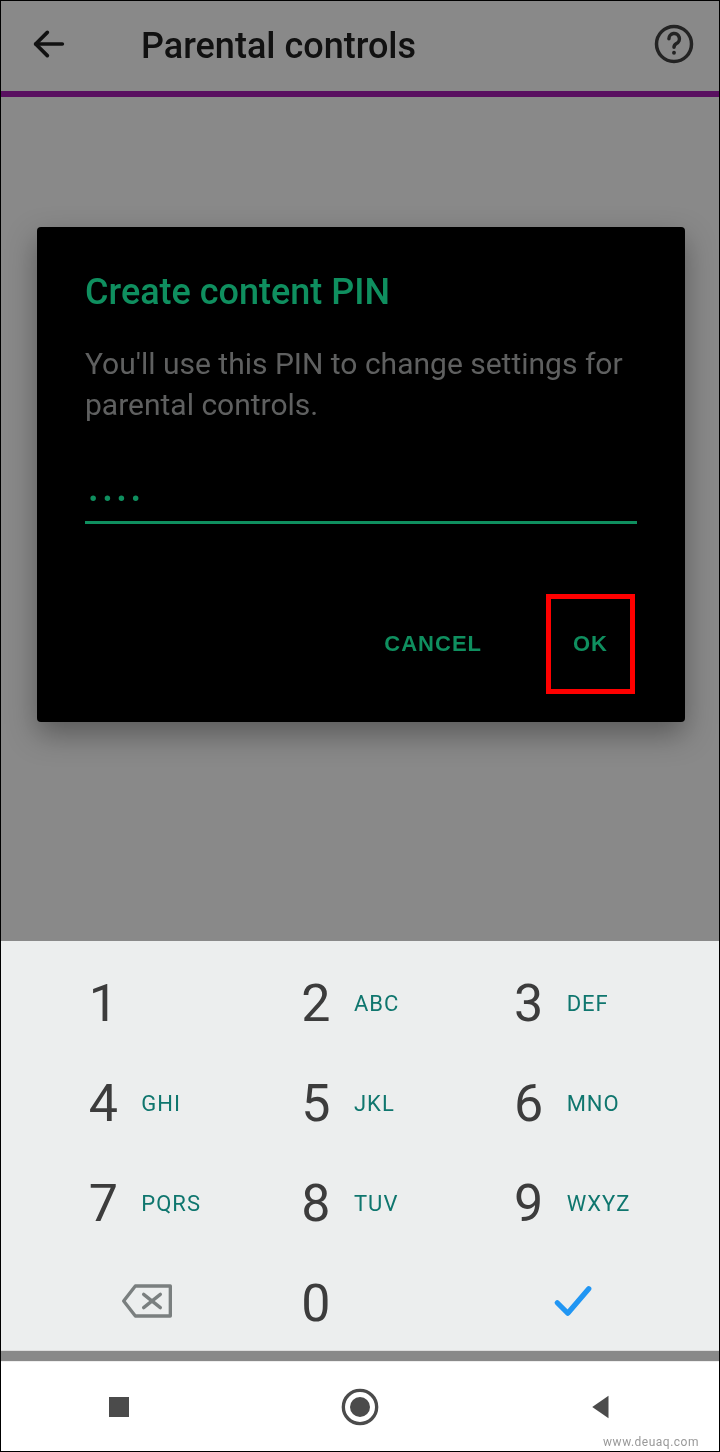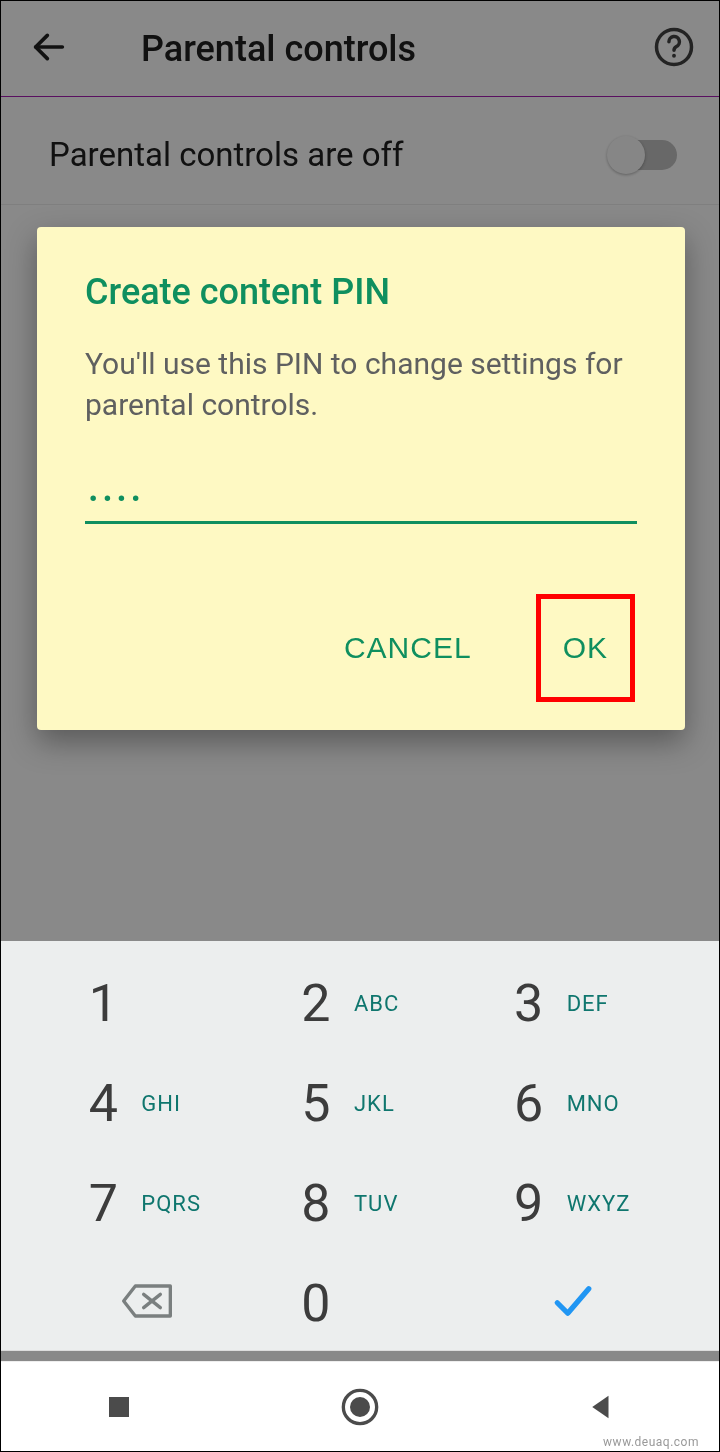--- a/index.html
+++ b/index.html
@@ -1,41 +1,41 @@
 <!DOCTYPE html>
 <html><head>
 <meta charset="utf-8">
 <style>
   * { box-sizing: border-box; margin: 0; padding: 0; }
   html, body { width: 720px; height: 1452px; font-family: Roboto, 'Segoe UI', Arial, sans-serif; background: #fff; overflow: hidden; }
   .screen { position: relative; width: 720px; height: 1452px; border: 1px solid #000; }
 
   
   .app { position: absolute; inset: 0; background: #fafafa; }
-  .app-header { height: 96px; display: flex; align-items: center; padding: 0 24px 0 28px; border-bottom: 1px solid #a21caf; }
+  .app-header { height: 96px; display: flex; align-items: center; padding: 0 24px 0 28px; border-bottom: 6px solid #a21caf; }
   .back-arrow svg { width: 40px; height: 40px; }
   .app-title { flex: 1; text-align: left; font-size: 36px; font-weight: 500; color: #202020; padding-left: 72px; }
   .help-icon svg { width: 42px; height: 42px; }
 
   .toggle-row { display: flex; align-items: center; justify-content: space-between; padding: 30px 42px 30px 48px; border-bottom: 1px solid #e8e8e8; margin-top: 8px; }
   .toggle-label { font-size: 33px; color: #202020; }
   .switch { width: 68px; height: 30px; border-radius: 15px; background: #bdbdbd; position: relative; }
   .switch::after { content: ""; position: absolute; left: -2px; top: -4px; width: 38px; height: 38px; border-radius: 50%; background: #f5f5f5; box-shadow: 0 1px 3px rgba(0,0,0,0.3); }
 
   
   .scrim { position: absolute; inset: 0; background: rgba(0,0,0,0.45); }
 
   
-  .dialog { position: absolute; left: 36px; top: 226px; width: 648px; background: #fef9c3; border-radius: 4px; box-shadow: 0 12px 30px rgba(0,0,0,0.35); padding: 44px 48px 28px 48px; }
+  .dialog { position: absolute; left: 36px; top: 226px; width: 648px; background: #000000; border-radius: 4px; box-shadow: 0 12px 30px rgba(0,0,0,0.35); padding: 44px 48px 28px 48px; }
   .dialog-title { color: #0f8f5f; font-size: 36px; font-weight: 500; margin-bottom: 30px; }
   .dialog-body { color: #5f6060; font-size: 30px; line-height: 1.38; margin-bottom: 46px; }
   .pin-field { width: 100%; border: none; border-bottom: 3px solid #0f8f5f; font-size: 30px; letter-spacing: 4px; padding: 6px 4px 8px 4px; color: #0f8f5f; font-weight: 700; outline: none; background: transparent; }
   .pin-dots { font-size: 22px; letter-spacing: 6px; color: #0f8f5f; font-weight: 900; }
   .dialog-actions { display: flex; justify-content: flex-end; align-items: center; gap: 44px; margin-top: 70px; padding-right: 2px; }
-  .btn-flat { color: #0f8f5f; font-size: 30px; font-weight: 400; letter-spacing: 1px; background: none; border: none; padding: 14px 20px; cursor: pointer; }
+  .btn-flat { color: #0f8f5f; font-size: 22px; font-weight: 700; letter-spacing: 1px; background: none; border: none; padding: 14px 20px; cursor: pointer; }
   .ok-highlight { border: 5px solid #ff0000; padding: 32px 22px; }
 
   
   .keypad { position: absolute; left: 0; right: 0; top: 940px; height: 410px; background: #eceeee; padding: 12px 40px 0 40px; border-bottom: 1px solid #ddd; }
   .key-grid { display: grid; grid-template-columns: repeat(3, 1fr); grid-template-rows: repeat(4, 100px); }
   .key { display: flex; align-items: center; justify-content: center; gap: 14px; cursor: pointer; }
   .key-digit { font-size: 52px; color: #3c3c3c; font-weight: 400; width: 48px; text-align: center; }
   .key-letters { font-size: 22px; color: #0f766e; letter-spacing: 1px; width: 74px; text-align: left; }
   .key-letters.empty { visibility: hidden; }
   .key.center-only { justify-content: center; }
@@ -62,24 +62,20 @@
           </svg>
       </span>
       <div class="app-title">Parental controls</div>
       <span class="help-icon">
         <svg viewBox="0 0 24 24" fill="none" stroke="#404040" stroke-width="2">
             <circle cx="12" cy="12" r="10"></circle>
             <path d="M9.1 9a3 3 0 1 1 4.3 2.7c-.9.5-1.4 1-1.4 2.1" stroke-linecap="round"></path>
             <circle cx="12" cy="17" r="1.1" fill="#404040" stroke="none"></circle>
           </svg>
       </span>
-    </div>
-    <div class="toggle-row">
-      <span class="toggle-label">Parental controls are off</span>
-      <span class="switch"></span>
     </div>
   </div>
 
   <div class="scrim"></div>
 
   <div class="dialog">
     <div class="dialog-title">Create content PIN</div>
     <div class="dialog-body">You'll use this PIN to change settings for parental controls.</div>
     <div class="pin-field">
       <span class="pin-dots">••••</span>

